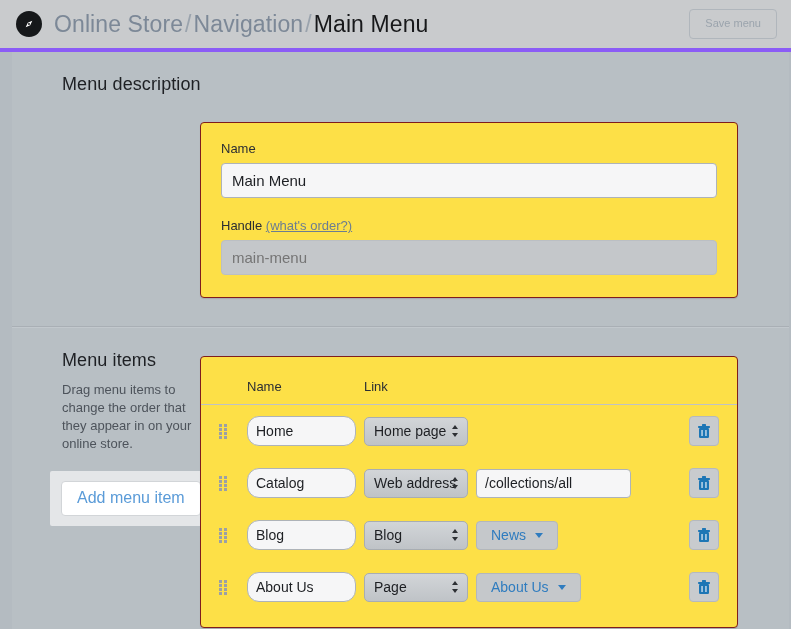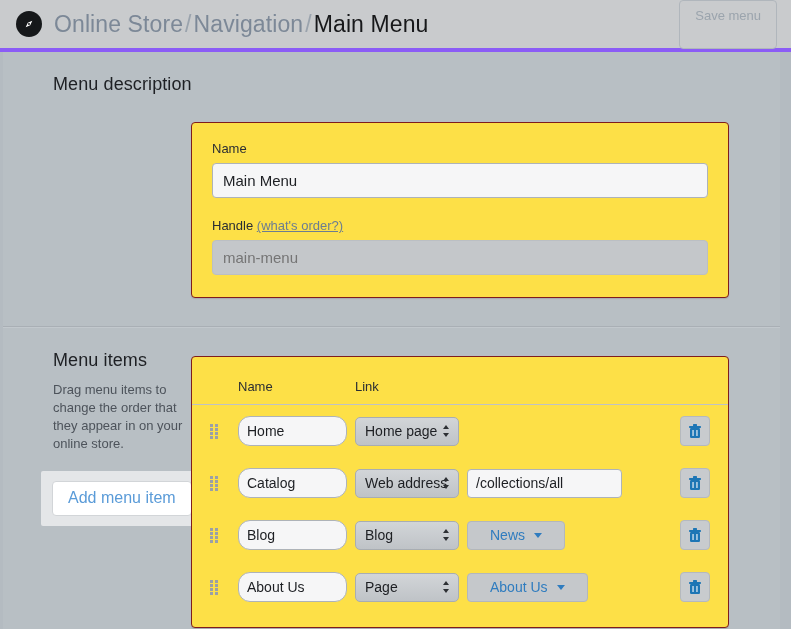--- a/index.html
+++ b/index.html
@@ -56,41 +56,41 @@
   .breadcrumb .sep {
     color: #9aa3ad;
     padding: 0 2px;
   }
   .breadcrumb .current {
     color: #17181a;
   }
   .btn-save {
     margin-left: auto;
     font-family: "Liberation Sans", sans-serif;
-    font-size: 13px;
+    font-size: 11px;
     color: #9ba4ad;
     background: transparent;
     border: 1px solid #b0b6bc;
     border-radius: 4px;
-    padding: 8px 15px 26px;
+    padding: 8px 15px 9px;
     line-height: 1;
     cursor: default;
   }
 
   
   .page {
     position: relative;
     background: #b4bbc1;
     width: 791px;
     height: 577px;
     box-sizing: border-box;
   }
   .content-col {
     position: absolute;
-    left: 3px;
+    left: 12px;
     top: 0;
     width: 777px;
     height: 577px;
     background: #b8bfc4;
   }
   .section {
     position: relative;
     display: flex;
     padding: 0;
   }
@@ -284,21 +284,21 @@
   }
   .sub-btn {
     display: inline-flex;
     align-items: center;
     gap: 9px;
     height: 29px;
     box-sizing: border-box;
     background: #c5c8cb;
     border: 1px solid #b3b7bb;
     border-radius: 4px;
-    padding: 0 22px;
+    padding: 0 14px;
     font-size: 14px;
     color: #2f7cbf;
     cursor: pointer;
     white-space: nowrap;
   }
   .caret {
     width: 0;
     height: 0;
     border-left: 4px solid transparent;
     border-right: 4px solid transparent;

